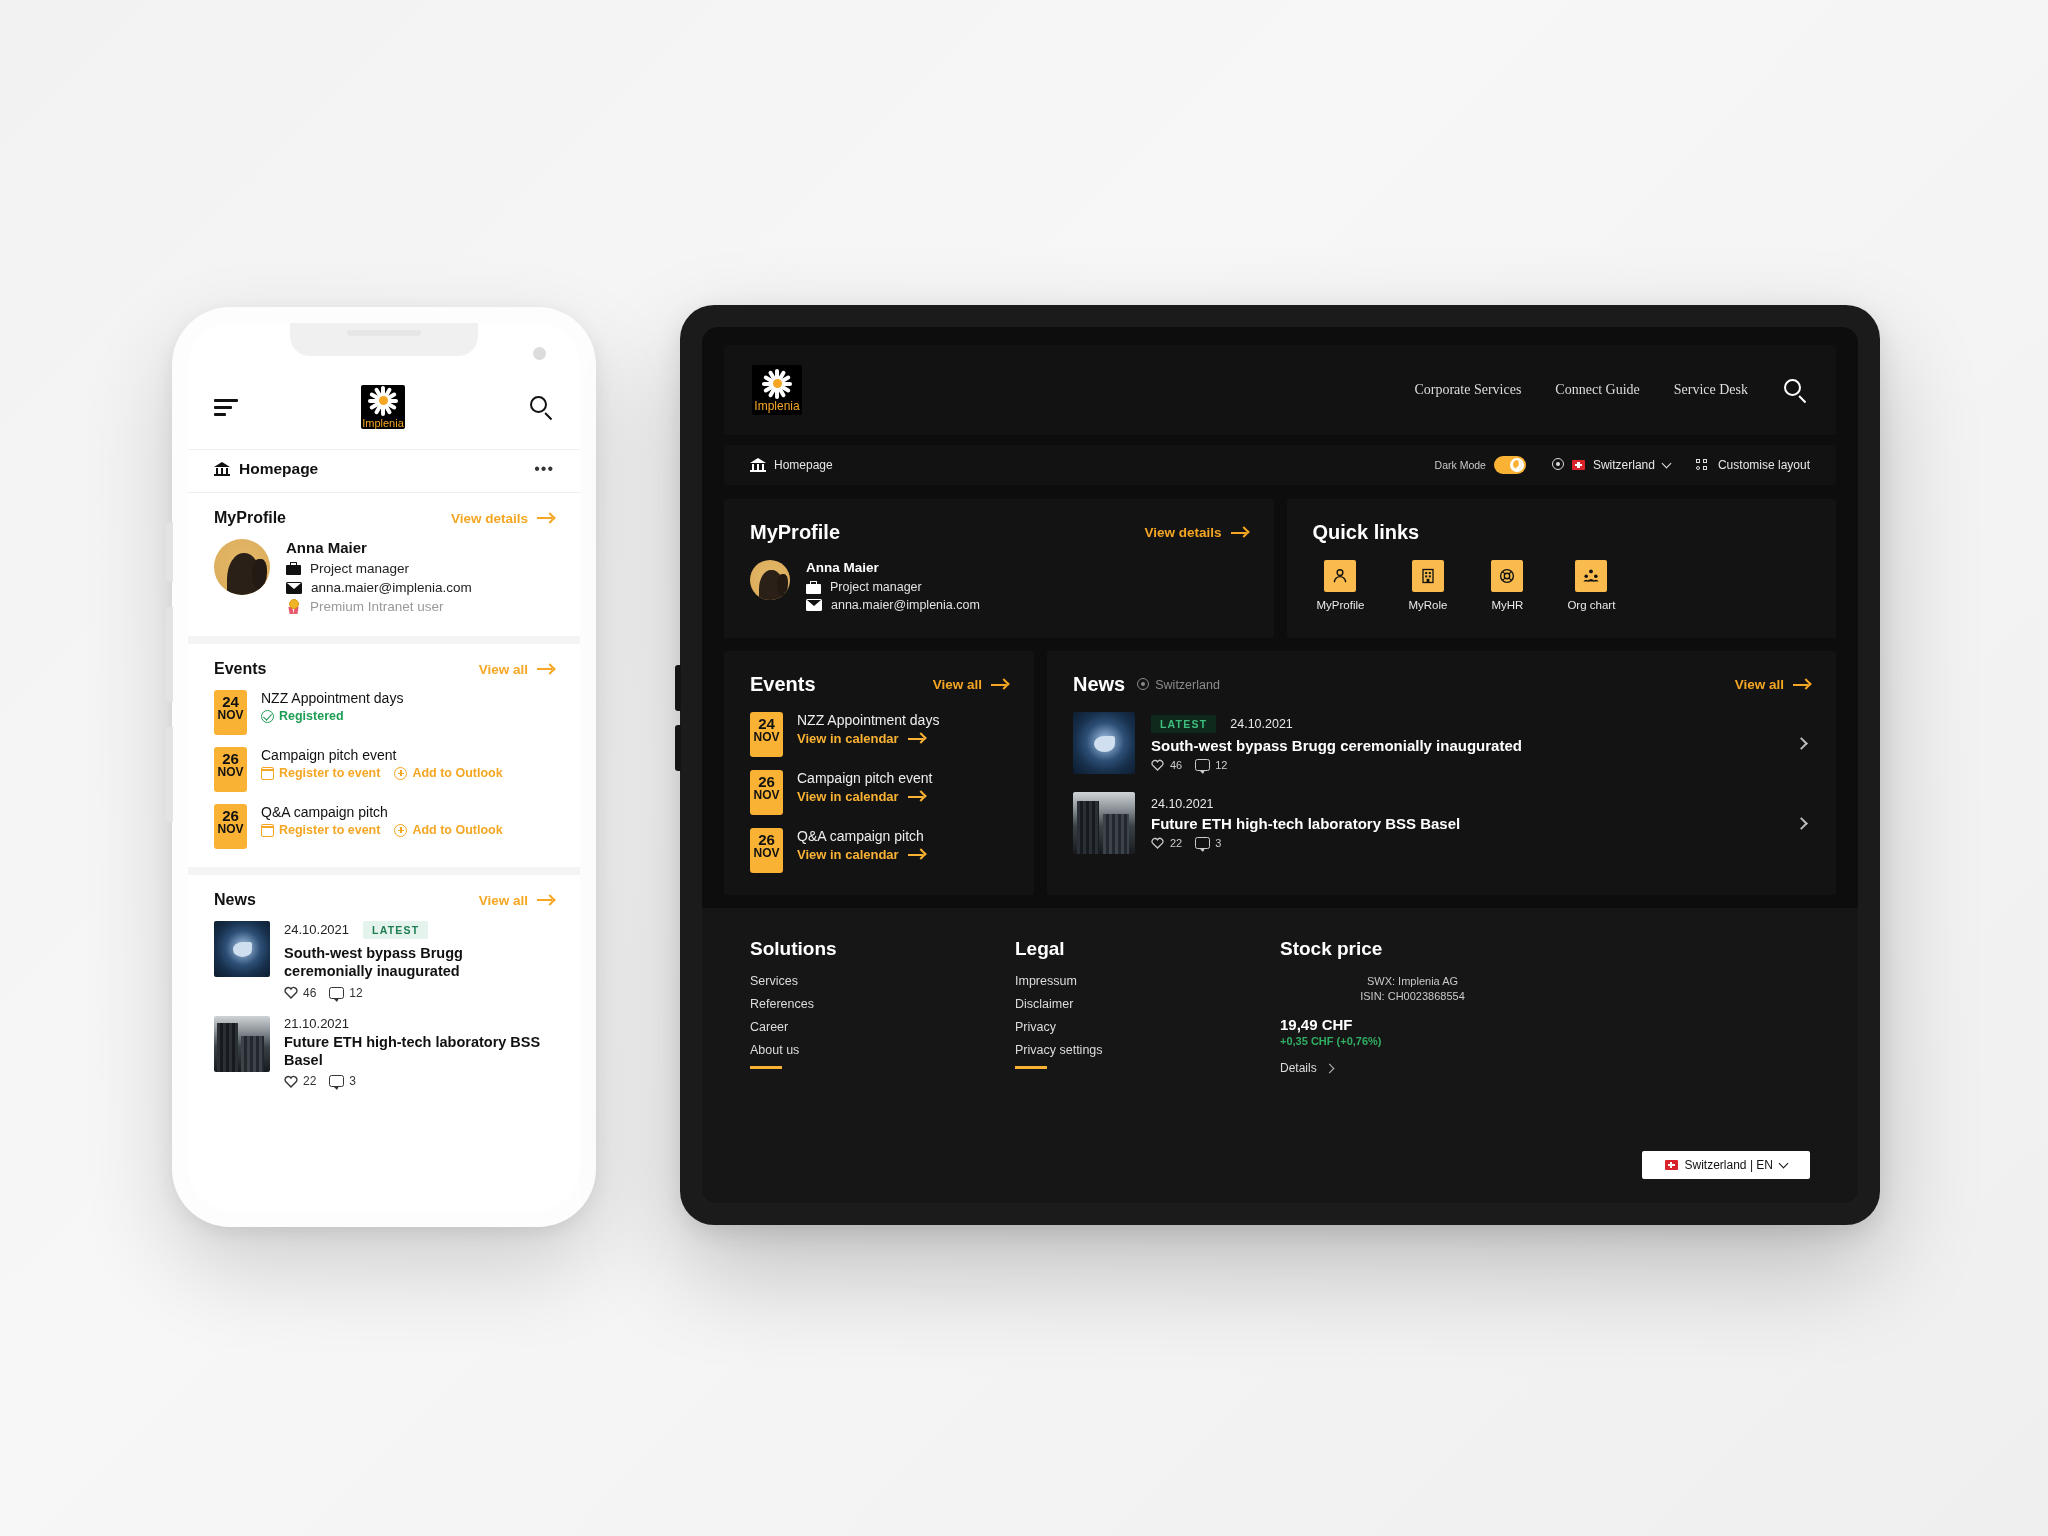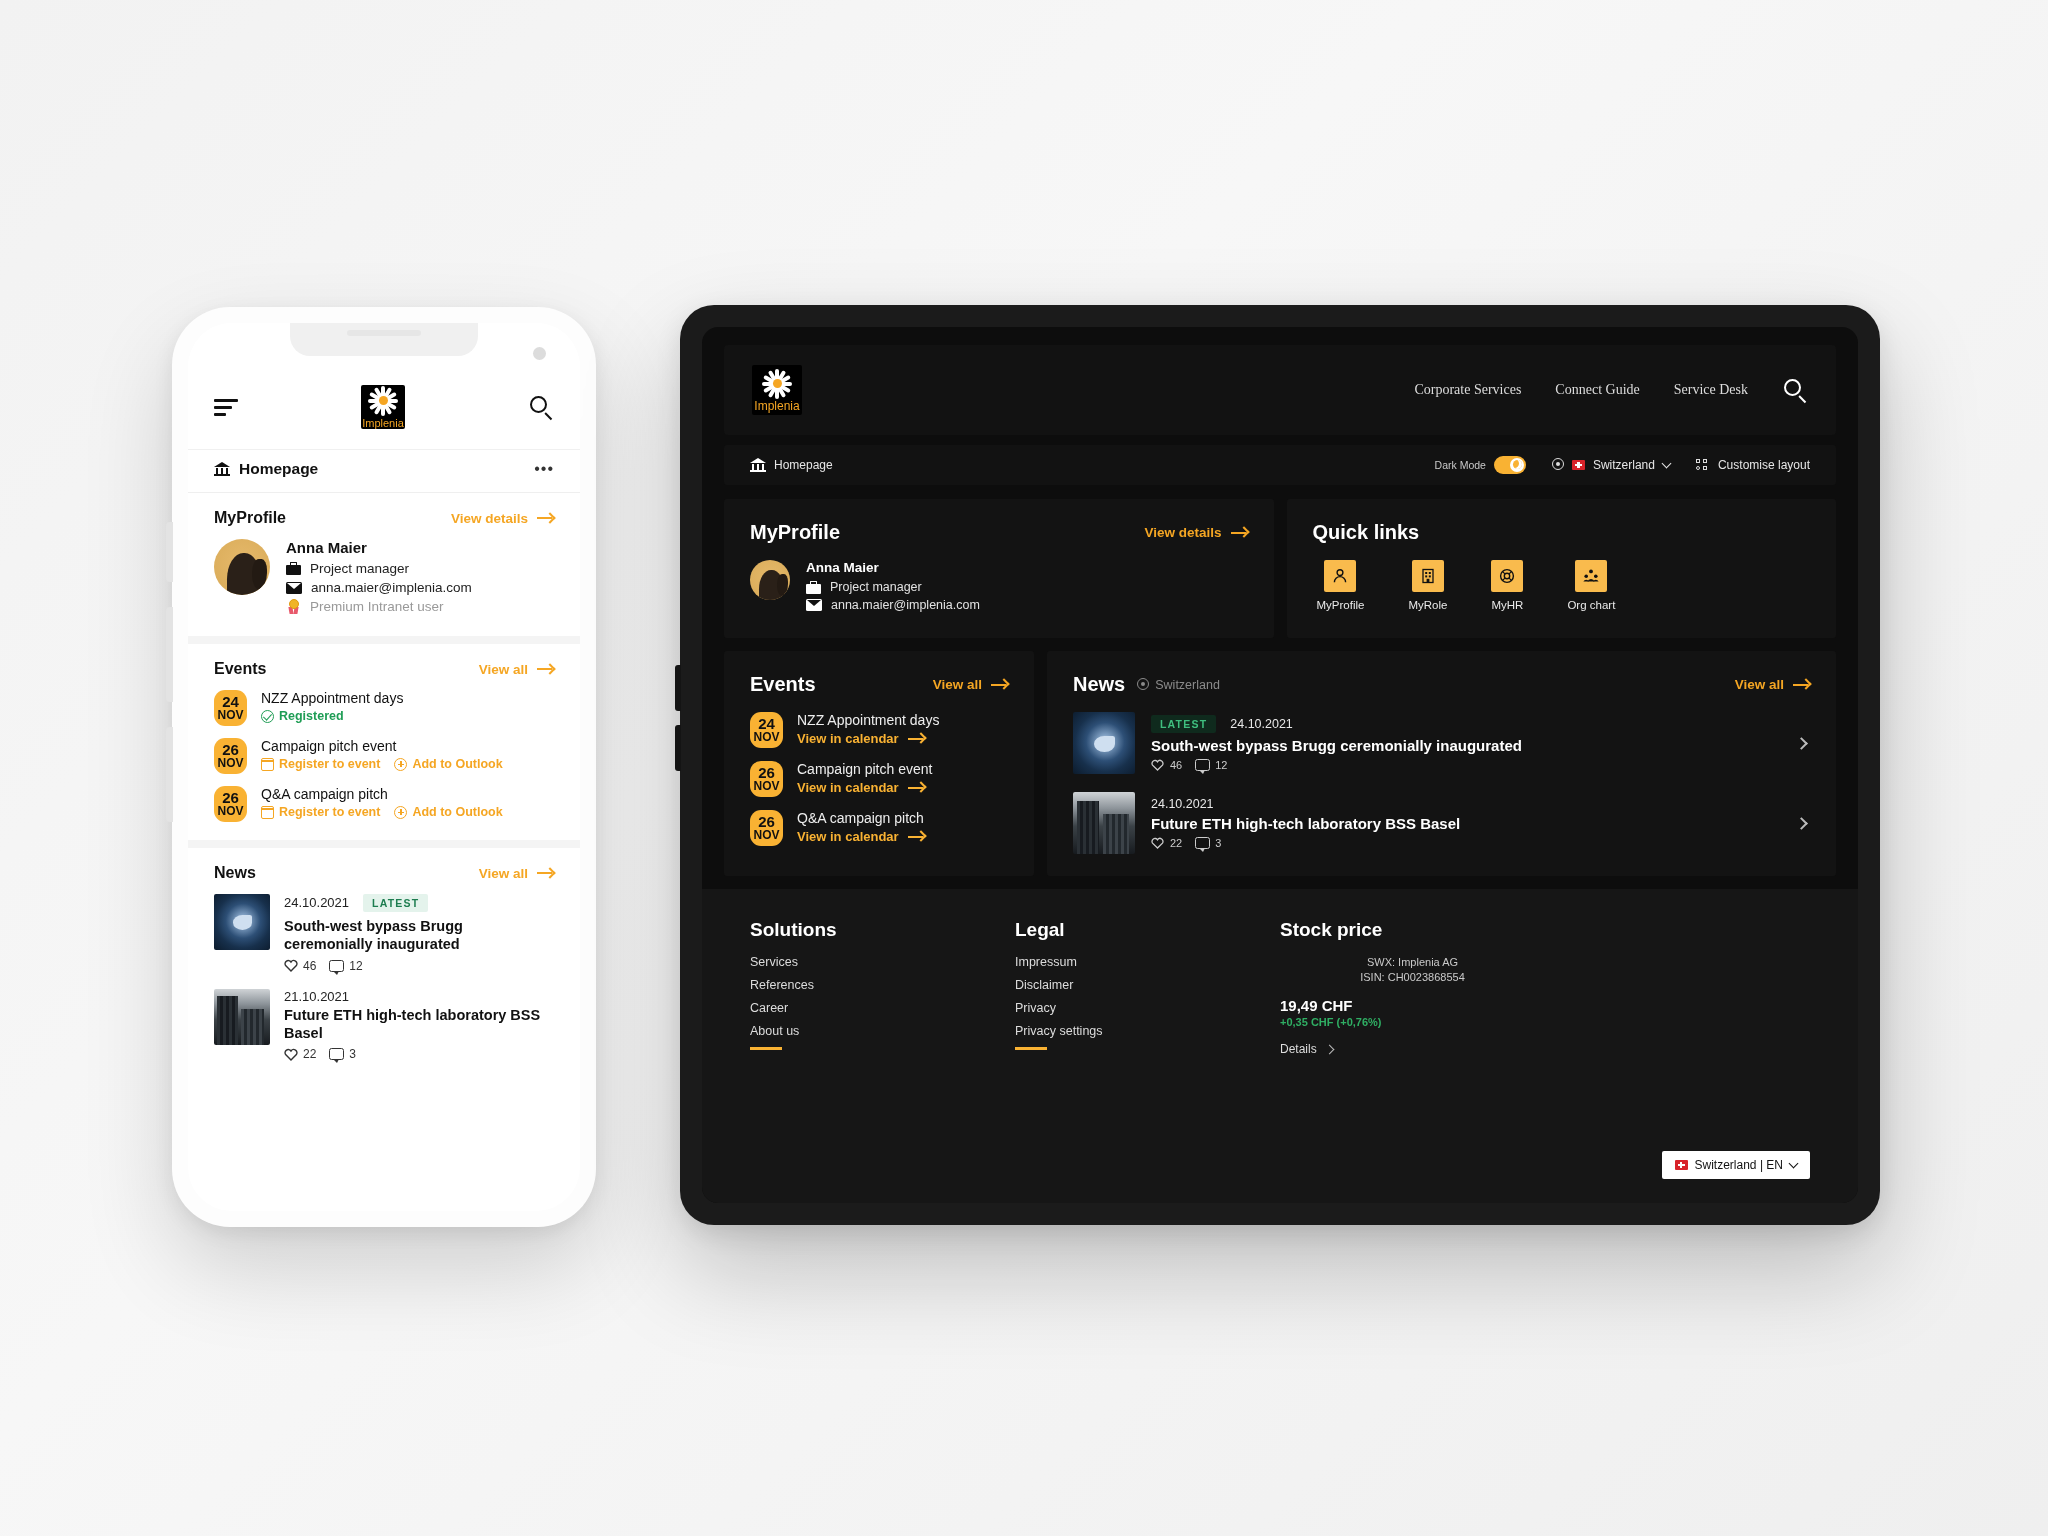--- a/index.html
+++ b/index.html
@@ -139,21 +139,21 @@
   .ic-medal { width:15px;height:15px; position:relative; flex:none; }
   .ic-medal .dk { position:absolute; top:0; left:2.5px; width:10px;height:10px;
     border-radius:50%; background:#f0b429; border:1.5px solid #e09a0f; }
   .ic-medal .rb1,.ic-medal .rb2 { position:absolute; bottom:0; width:4px; height:7px; background:#e8596b; }
   .ic-medal .rb1 { left:3px; transform:skewX(10deg); }
   .ic-medal .rb2 { right:3px; transform:skewX(-10deg); }
 
   .evt-row { display:flex; gap:14px; align-items:flex-start; margin-bottom:12px; }
   .date-chip {
     width:33px; flex:none; background:#f9b233; color:#111; text-align:center;
-    padding:4px 0 5px; border-radius:11px;
+    padding:4px 0 14px; border-radius:3px;
   }
   .date-chip .d { font-size:15px; font-weight:700; line-height:16px; }
   .date-chip .m { font-size:12px; font-weight:700; line-height:11px; }
   .evt-title { font-size:14px; color:#111; margin-bottom:3px; }
   .evt-actions { display:flex; gap:14px; flex-wrap:wrap; }
   .evt-act { display:flex; align-items:center; gap:5px; font-size:12.5px; font-weight:700; color:#f5a623; cursor:pointer; }
   .evt-act.reg { color:#1f9d55; }
   .ic-check { width:13px;height:13px; border:1.8px solid currentColor; border-radius:50%; position:relative; flex:none; }
   .ic-check::after { content:""; position:absolute; left:2.6px; top:1.2px; width:4px;height:7px;
     border-right:1.8px solid currentColor; border-bottom:1.8px solid currentColor; transform:rotate(42deg); }
@@ -289,21 +289,21 @@
   .fcol h4 { color:#fff; font-size:19px; font-weight:700; margin-bottom:14px; }
   .fcol a { display:block; color:#dcdcdc; font-size:12.5px; text-decoration:none;
     margin-bottom:9px; cursor:pointer; }
   .fcol .uline { width:32px; height:2.5px; background:#f9b233; margin-top:2px; }
   .stock .sub { color:#c9c9c9; font-size:11px; line-height:15px;text-align:center; }
   .stock .val { color:#fff; font-size:15px; font-weight:700; margin-top:12px; }
   .stock .chg { color:#2fae63; font-size:11px; font-weight:700; margin-top:2px; }
   .stock .det { display:flex; align-items:center; gap:9px; color:#ddd; font-size:12px; margin-top:14px; cursor:pointer; }
   .lang-sel {
     position:absolute; right:48px; bottom:24px; background:#fff; border-radius:2px;
-    padding:7px 13px; display:flex; align-items:center; gap:7px;
+    padding:7px 23px; display:flex; align-items:center; gap:7px;
     color:#111; font-size:12px; cursor:pointer;
   }
 </style>
 </head>
 <body>
 
 <div class="stage">
 
   <div class="phone">
     <div class="phone-side"></div>

